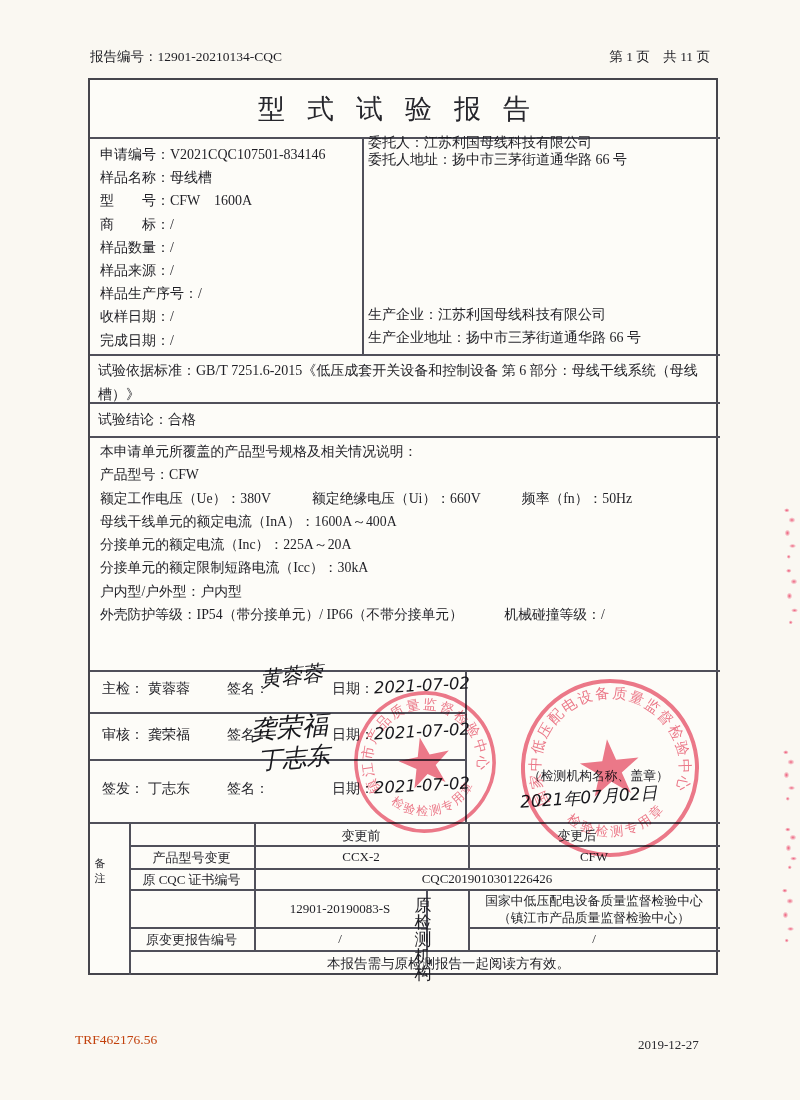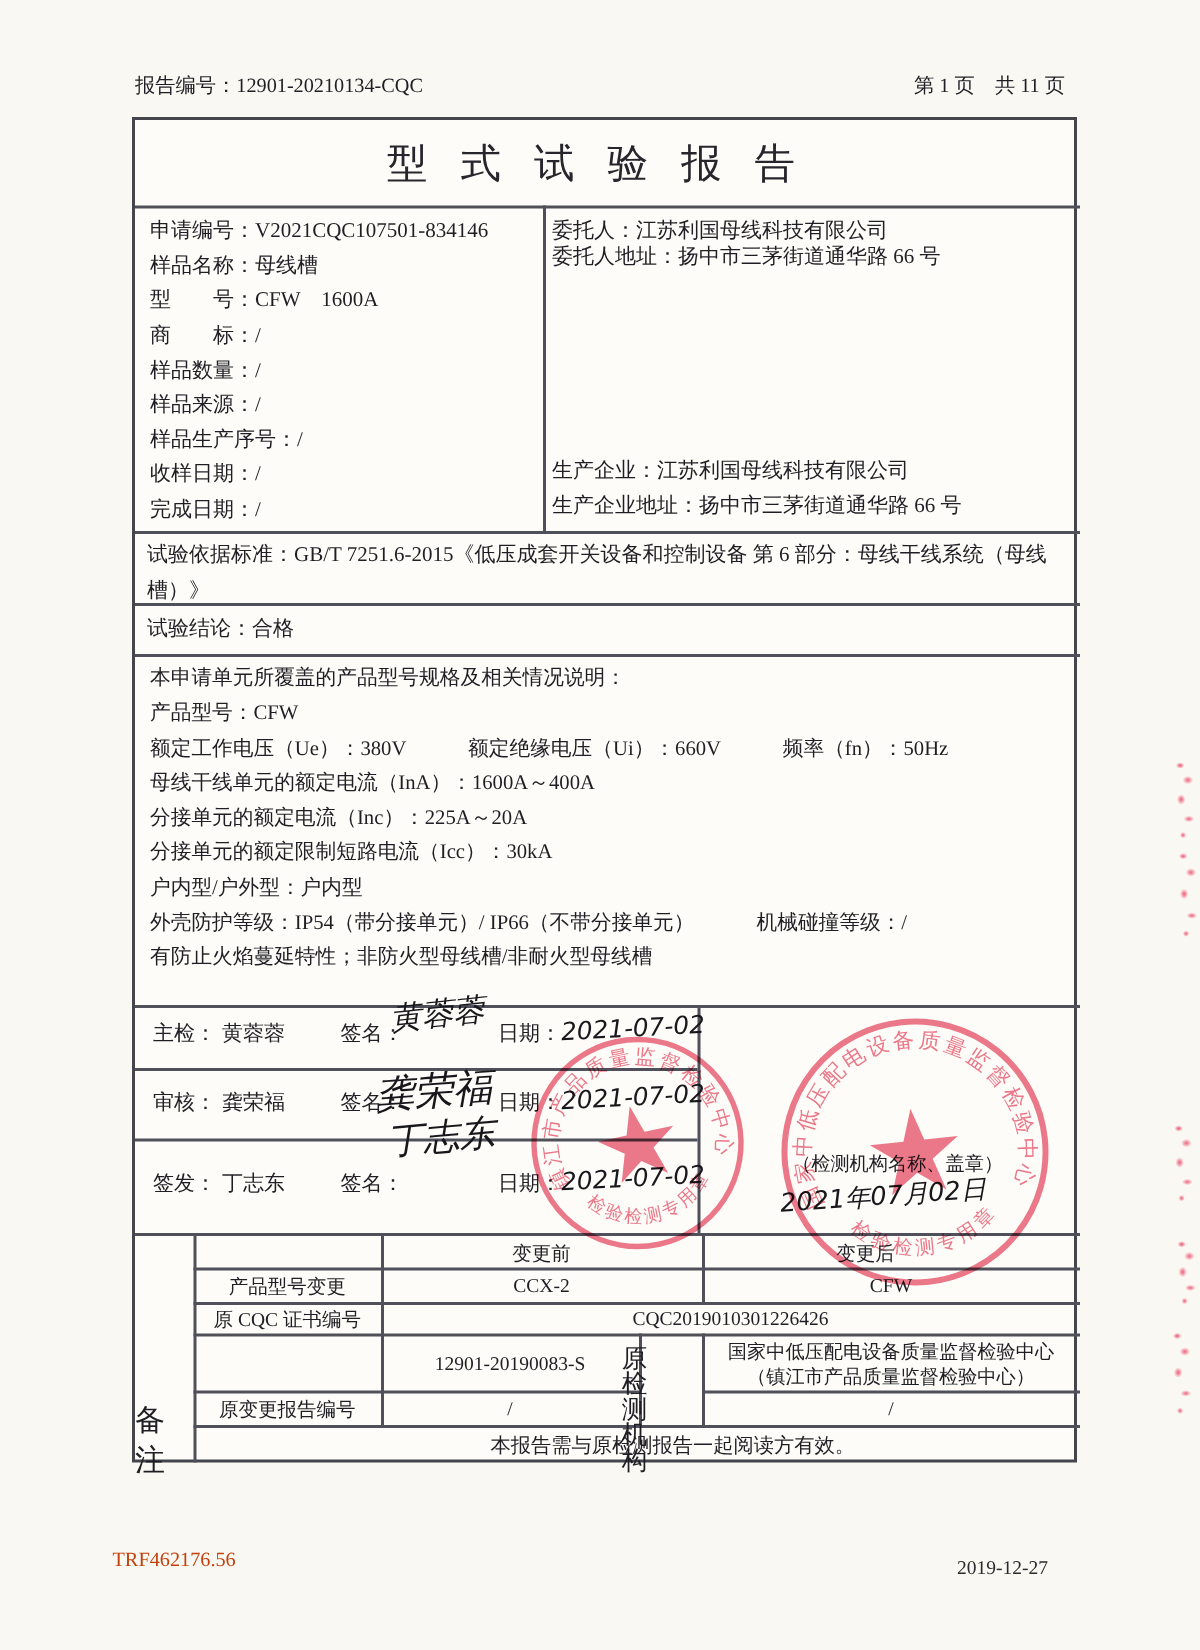--- a/index.html
+++ b/index.html
@@ -71,42 +71,41 @@
       <div><span>样品名称：</span><span>母线槽</span></div>
       <div><span>型　　号：</span><span>CFW　1600A</span></div>
       <div><span>商　　标：</span><span>/</span></div>
       <div><span>样品数量：</span><span>/</span></div>
       <div><span>样品来源：</span><span>/</span></div>
       <div><span>样品生产序号：</span><span>/</span></div>
       <div><span>收样日期：</span><span>/</span></div>
       <div><span>完成日期：</span><span>/</span></div>
     </div>
 
-    <div class="grp" style="position:absolute;left:278px;top:66px;">
+    <div class="grp" style="position:absolute;left:278px;top:54px;">
       <div><span>委托人：</span><span>江苏利国母线科技有限公司</span></div>
       <div><span>委托人地址：</span><span>扬中市三茅街道通华路 66 号</span></div>
     </div>
     <div class="grp" style="position:absolute;left:278px;top:224px;line-height:22.5px;">
       <div style="line-height:22.5px;"><span>生产企业：</span><span>江苏利国母线科技有限公司</span></div>
       <div style="line-height:22.5px;"><span>生产企业地址：</span><span>扬中市三茅街道通华路 66 号</span></div>
     </div>
 
     <div class="para" style="position:absolute;left:8px;top:279px;width:614px;">试验依据标准：GB/T 7251.6-2015《低压成套开关设备和控制设备 第 6 部分：母线干线系统（母线槽）》</div>
     <div class="para" style="position:absolute;left:8px;top:328px;">试验结论：合格</div>
 
     <div class="specs" style="position:absolute;left:10px;top:360px;">
       <div>本申请单元所覆盖的产品型号规格及相关情况说明：</div>
       <div>产品型号：CFW</div>
       <div>额定工作电压（Ue）：380V　　　额定绝缘电压（Ui）：660V　　　频率（fn）：50Hz</div>
       <div>母线干线单元的额定电流（InA）：1600A～400A</div>
       <div>分接单元的额定电流（Inc）：225A～20A</div>
       <div>分接单元的额定限制短路电流（Icc）：30kA</div>
       <div>户内型/户外型：户内型</div>
       <div>外壳防护等级：IP54（带分接单元）/ IP66（不带分接单元）　　　机械碰撞等级：/</div>
-      <div>有防止火焰蔓延特性；非防火型母线槽/非耐火型母线槽</div>
     </div>
 
     <div class="sig-row">
       <span class="t" style="left:12px;top:600px;">主检：</span>
       <span class="t" style="left:58px;top:600px;">黄蓉蓉</span>
       <span class="t" style="left:137px;top:600px;">签名：</span>
       <span class="t" style="left:242px;top:600px;">日期：</span>
       <span class="t script" style="left:284px;top:596px;font-size:16.5px;transform:rotate(-3deg);">2021-07-02</span>
       <span class="t script" style="left:170px;top:582px;font-size:21px;transform:rotate(-6deg);">黄蓉蓉</span>
     </div>
@@ -123,21 +122,21 @@
       <span class="t" style="left:58px;top:700px;">丁志东</span>
       <span class="t" style="left:137px;top:700px;">签名：</span>
       <span class="t" style="left:242px;top:700px;">日期：</span>
       <span class="t script" style="left:284px;top:696px;font-size:16.5px;transform:rotate(-3deg);">2021-07-02</span>
       <span class="t script" style="left:168px;top:662px;font-size:24px;transform:rotate(-5deg);">丁志东</span>
     </div>
 
     <div class="t" style="left:438px;top:688px;font-size:12.8px;">（检测机构名称、盖章）</div>
     <div class="t script" style="left:430px;top:706px;font-size:17px;transform:rotate(-4deg);">2021年07月02日</div>
 
-    <div class="cell" style="left:0;top:853px;width:20px;font-size:20px;">备注</div>
+    <div class="cell" style="left:0;top:776px;width:20px;font-size:11px;">备注</div>
     <div class="cell" style="left:164px;top:747px;width:214px;">变更前</div>
     <div class="cell" style="left:361px;top:747px;width:252px;">变更后</div>
 
     <div class="cell" style="left:39px;top:769px;width:125px;">产品型号变更</div>
     <div class="cell" style="left:164px;top:769px;width:214px;">CCX-2</div>
     <div class="cell" style="left:378px;top:769px;width:252px;">CFW</div>
 
     <div class="cell" style="left:39px;top:791px;width:125px;">原 CQC 证书编号</div>
     <div class="cell" style="left:164px;top:791px;width:466px;">CQC2019010301226426</div>
 

